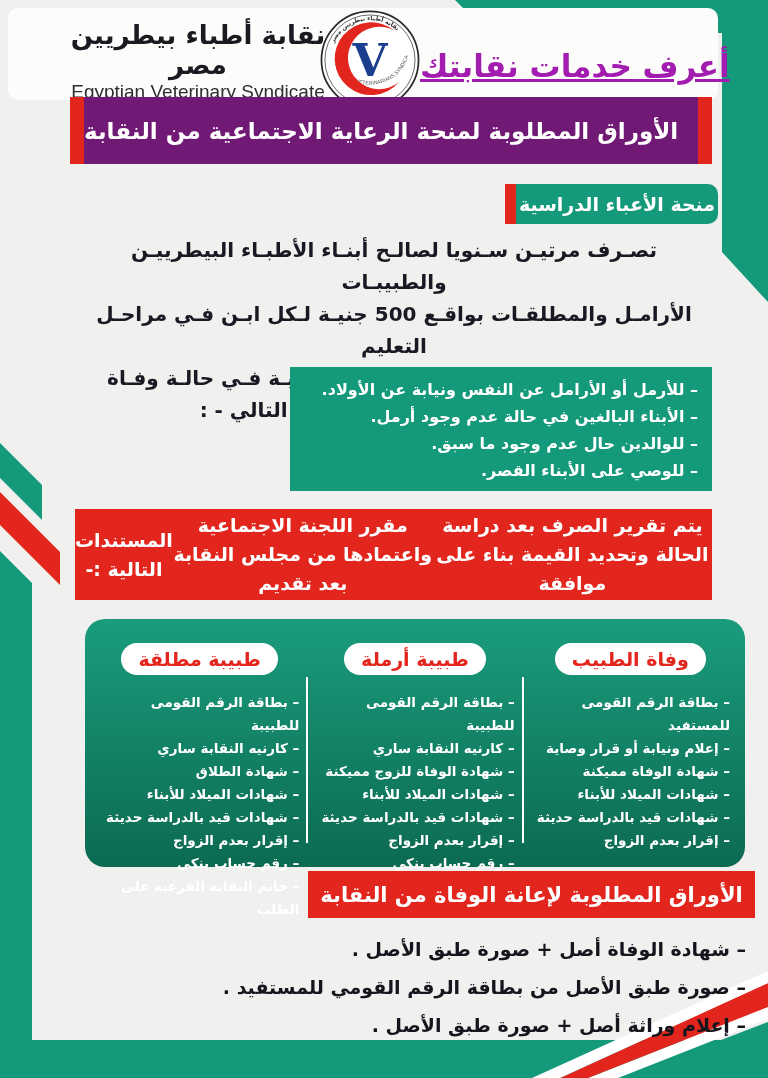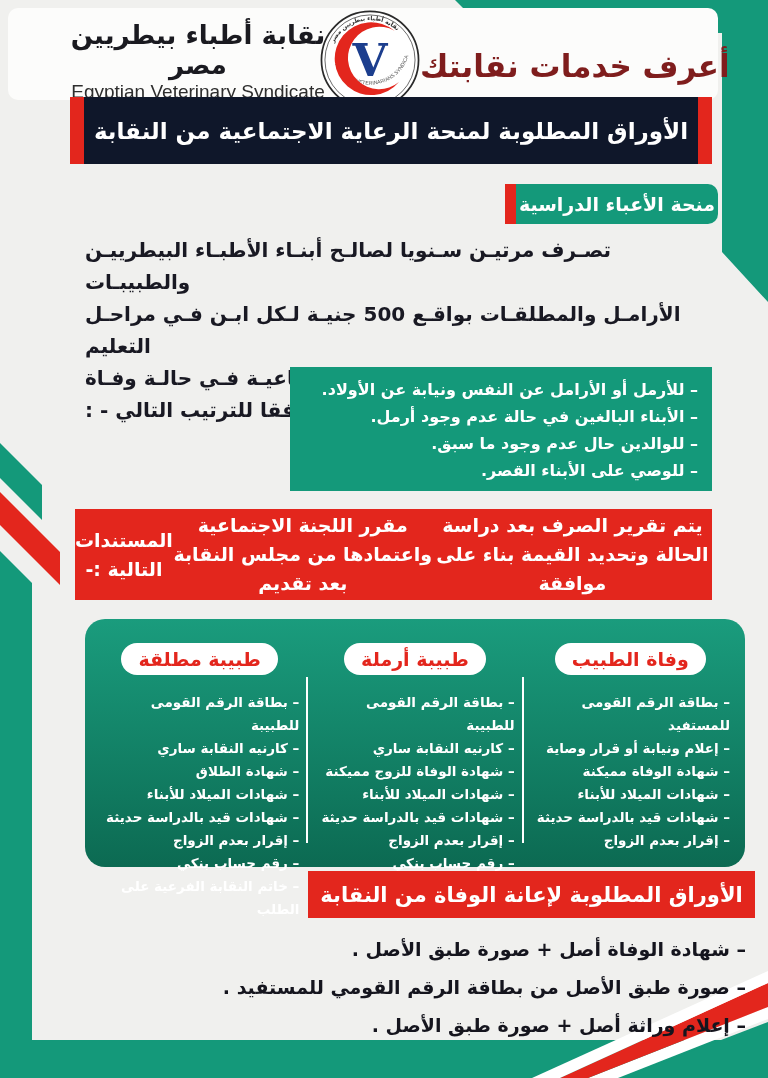--- a/index.html
+++ b/index.html
@@ -13,42 +13,42 @@
     background:#FCFCFB;border-radius:10px;z-index:2;
   }
   .brand{position:absolute;left:48px;top:20px;width:300px;text-align:center;z-index:3;}
   .brand-ar{font-size:26px;font-weight:bold;color:#1A1A20;line-height:30px;direction:rtl;}
   .brand-en{font-size:19px;color:#2E2E2E;line-height:24px;font-family:"Liberation Sans",sans-serif;}
   .logo{position:absolute;left:318px;top:8px;z-index:3;}
   .slogan{
     position:absolute;left:420px;top:34px;width:296px;height:64px;z-index:3;
     display:flex;flex-direction:row;align-items:center;justify-content:flex-end;gap:8px;direction:rtl;
   }
-  .slogan-text{font-size:31px;font-weight:bold;color:#7f1d1d;white-space:nowrap;}
+  .slogan-text{font-size:31px;font-weight:bold;color:#a21caf;white-space:nowrap;text-decoration:underline;}
   .main-banner{
     position:absolute;left:70px;top:97px;width:642px;height:67px;z-index:3;
     display:flex;flex-direction:row;
   }
   .banner-cap{width:14px;background:#E3261D;}
   .main-banner-body{
-    flex:1;background:#0f172a;display:flex;align-items:center;justify-content:center;
+    flex:1;background:#701a75;display:flex;align-items:center;
   }
   .main-banner-text{color:#FFFFFF;font-size:23px;font-weight:bold;direction:rtl;}
   .section-label{
     position:absolute;left:505px;top:184px;width:213px;height:40px;z-index:2;
     background:#14997A;display:flex;flex-direction:row;border-radius:10px;
   }
   .section-label-bar{width:11px;background:#E3261D;}
   .section-label-text{
     flex:1;display:flex;align-items:center;justify-content:center;
     color:#fff;font-size:19px;font-weight:bold;direction:rtl;
   }
   .intro{
     position:absolute;left:85px;top:234px;width:618px;z-index:2;
-    direction:rtl;text-align:left;color:#191923;font-size:20px;font-weight:bold;line-height:32px;
+    direction:rtl;text-align:center;color:#191923;font-size:20px;font-weight:bold;line-height:32px;
   }
   .green-list{
     position:absolute;left:290px;top:367px;width:422px;height:124px;z-index:2;
     background:#14997A;box-sizing:border-box;padding:9px 14px 0 8px;
     direction:rtl;text-align:right;color:#fff;font-size:16px;font-weight:bold;line-height:27px;
   }
   .red-note{
     position:absolute;left:75px;top:509px;width:637px;height:91px;z-index:2;
     background:#E3261D;display:flex;flex-direction:row;align-items:center;justify-content:center;
     color:#fff;font-size:19px;font-weight:bold;line-height:29px;direction:rtl;text-align:center;

